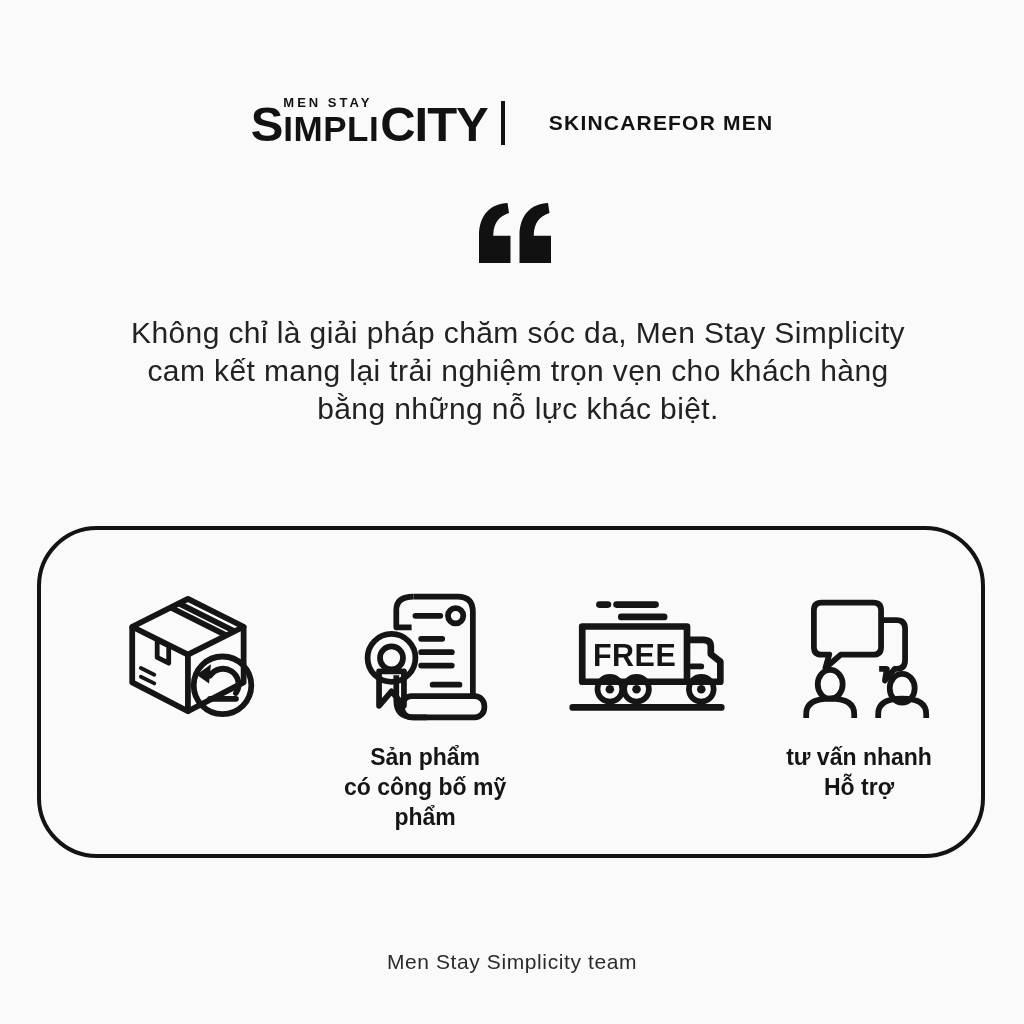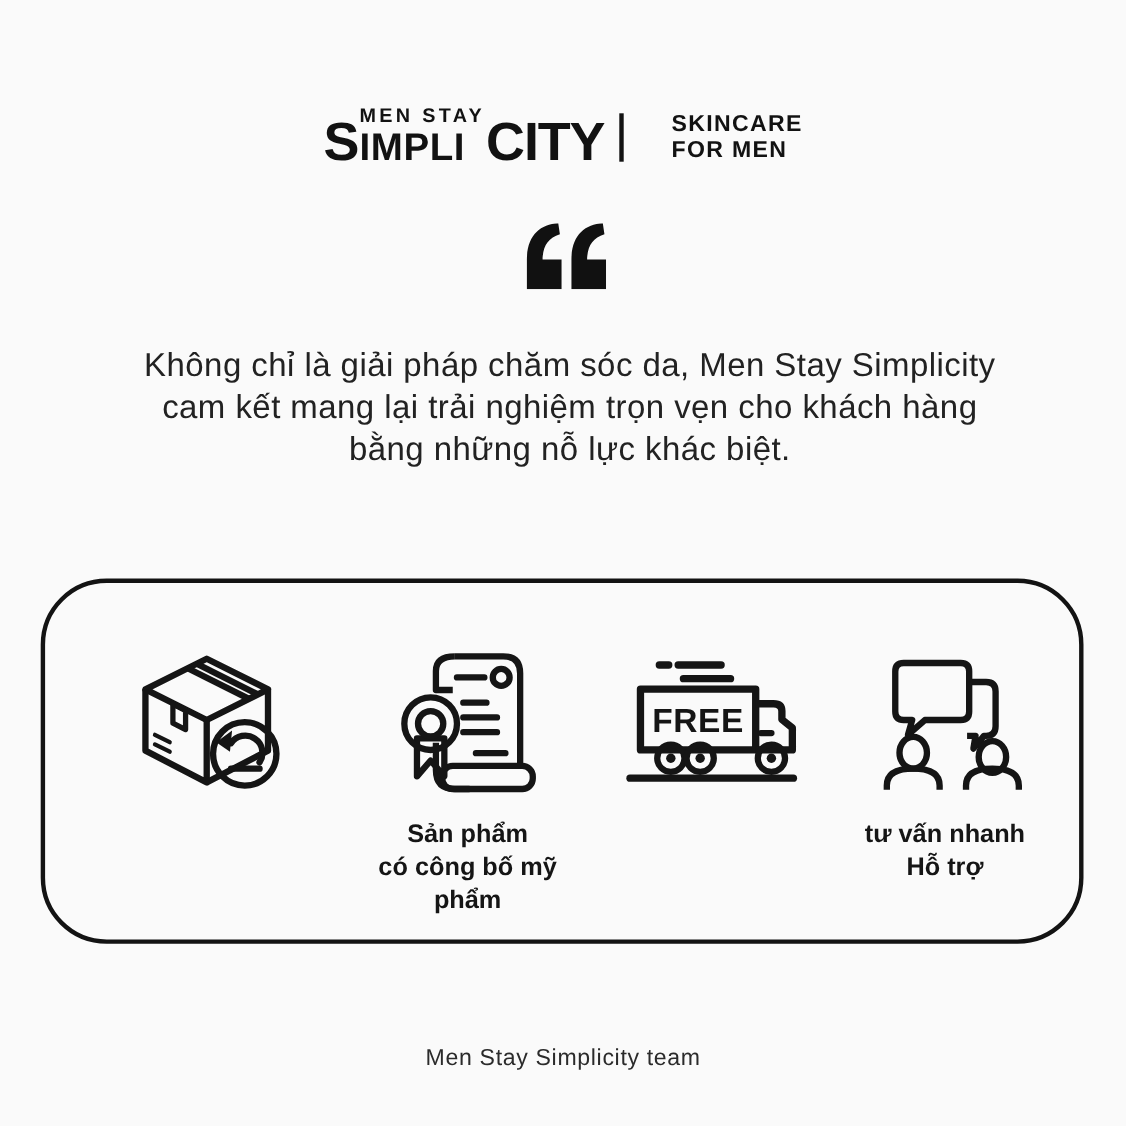--- a/index.html
+++ b/index.html
@@ -16,29 +16,29 @@
     position:absolute;top:96px;left:0;right:0;
     display:flex;justify-content:center;align-items:center;gap:13px;
   }
   .logo-word{white-space:nowrap;color:#121212;}
   .logo-big{
     font-size:49px;font-weight:700;letter-spacing:-1px;line-height:1;
     vertical-align:baseline;
   }
   .logo-stack{display:inline-block;vertical-align:baseline;margin:0 1px;}
   .logo-menstay{
-    display:block;font-size:18px;font-weight:600;letter-spacing:3px;
+    display:block;font-size:13px;font-weight:600;letter-spacing:3px;
     line-height:1;margin-bottom:2px;color:#121212;
   }
   .logo-impli{
     display:block;font-size:35px;font-weight:700;letter-spacing:0.5px;line-height:1;
   }
   .logo-sep{width:4px;height:44px;background:#121212;}
   .logo-tagline{
-    display:flex;flex-direction:column;justify-content:center;
+    display:flex;flex-direction:row;justify-content:center;
     font-size:21px;font-weight:700;letter-spacing:1.2px;line-height:1.12;color:#121212;margin-left:31px;
   }
   
   .quote-marks{
     position:absolute;top:203px;left:0;right:0;
     display:flex;justify-content:center;
   }
   .quote-text{
     position:absolute;top:314px;left:0;right:0;
     text-align:center;

